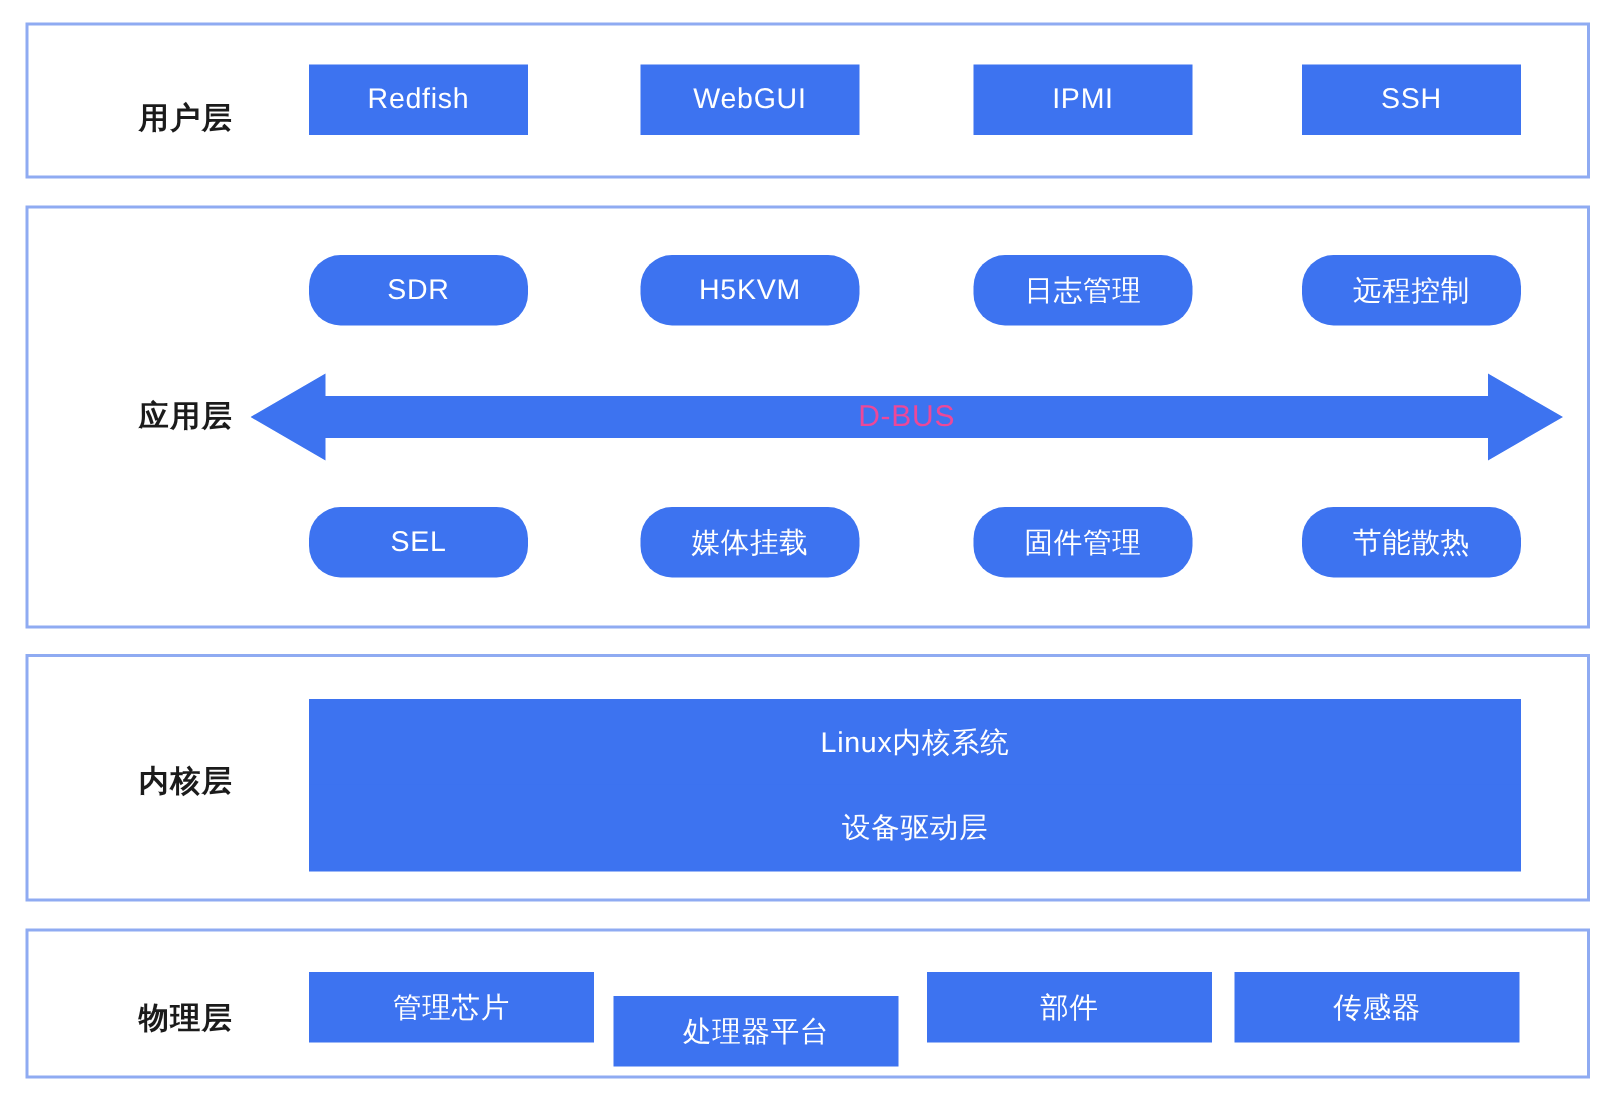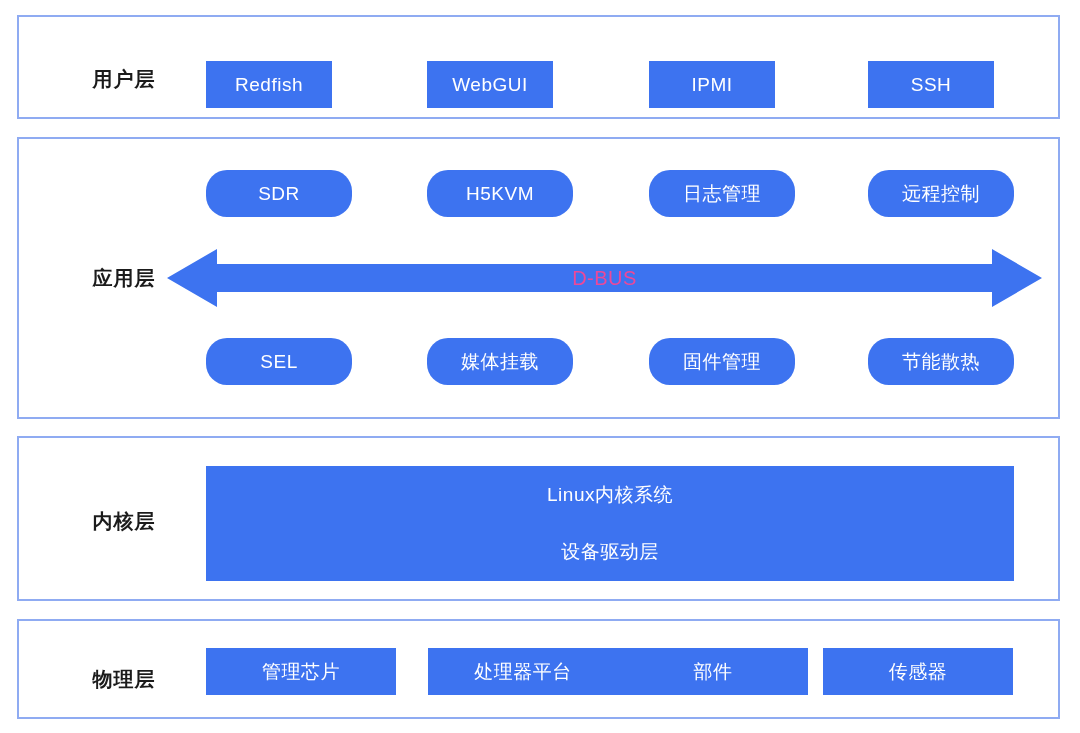--- a/index.html
+++ b/index.html
@@ -63,21 +63,21 @@
     align-items: center;
     justify-content: center;
     font-size: 19px;
     font-weight: normal;
     letter-spacing: 0.5px;
     white-space: nowrap;
     box-sizing: border-box;
   }
 
   
-  .row-user .blk { top: 44px; height: 47px; width: 126px; }
+  .row-user .blk { top: 26px; height: 47px; width: 146px; }
   .row-user .blk:nth-child(1) { left: 187px; }
   .row-user .blk:nth-child(2) { left: 408px; }
   .row-user .blk:nth-child(3) { left: 630px; }
   .row-user .blk:nth-child(4) { left: 849px; }
 
   
   .row-app-top .blk,
   .row-app-bottom .blk { height: 47px; width: 146px; border-radius: 21px; }
   .row-app-top .blk    { top: 31px; }
   .row-app-bottom .blk { top: 199px; }
@@ -121,21 +121,21 @@
     left: 187px;
     width: 808px;
     height: 58px;
   }
   .kernel-bar.b1 { top: 28px; }
   .kernel-bar.b2 { top: 85px; }
 
   
   .row-phys .blk { top: 27px; height: 47px; width: 190px; }
   .row-phys .blk:nth-child(1) { left: 187px; }
-  .row-phys .blk:nth-child(2) { left: 409px; }
+  .row-phys .blk:nth-child(2) { left: 390px; margin-top: 16px; }
   .row-phys .blk:nth-child(3) { left: 599px; text-align: right; }
   .row-phys .blk:nth-child(4) { left: 804px; }
 </style>
 </head>
 <body>
 
 <div id="diagram">
 
   <div class="layer-card user">
     <div class="layer-title">用户层</div>

